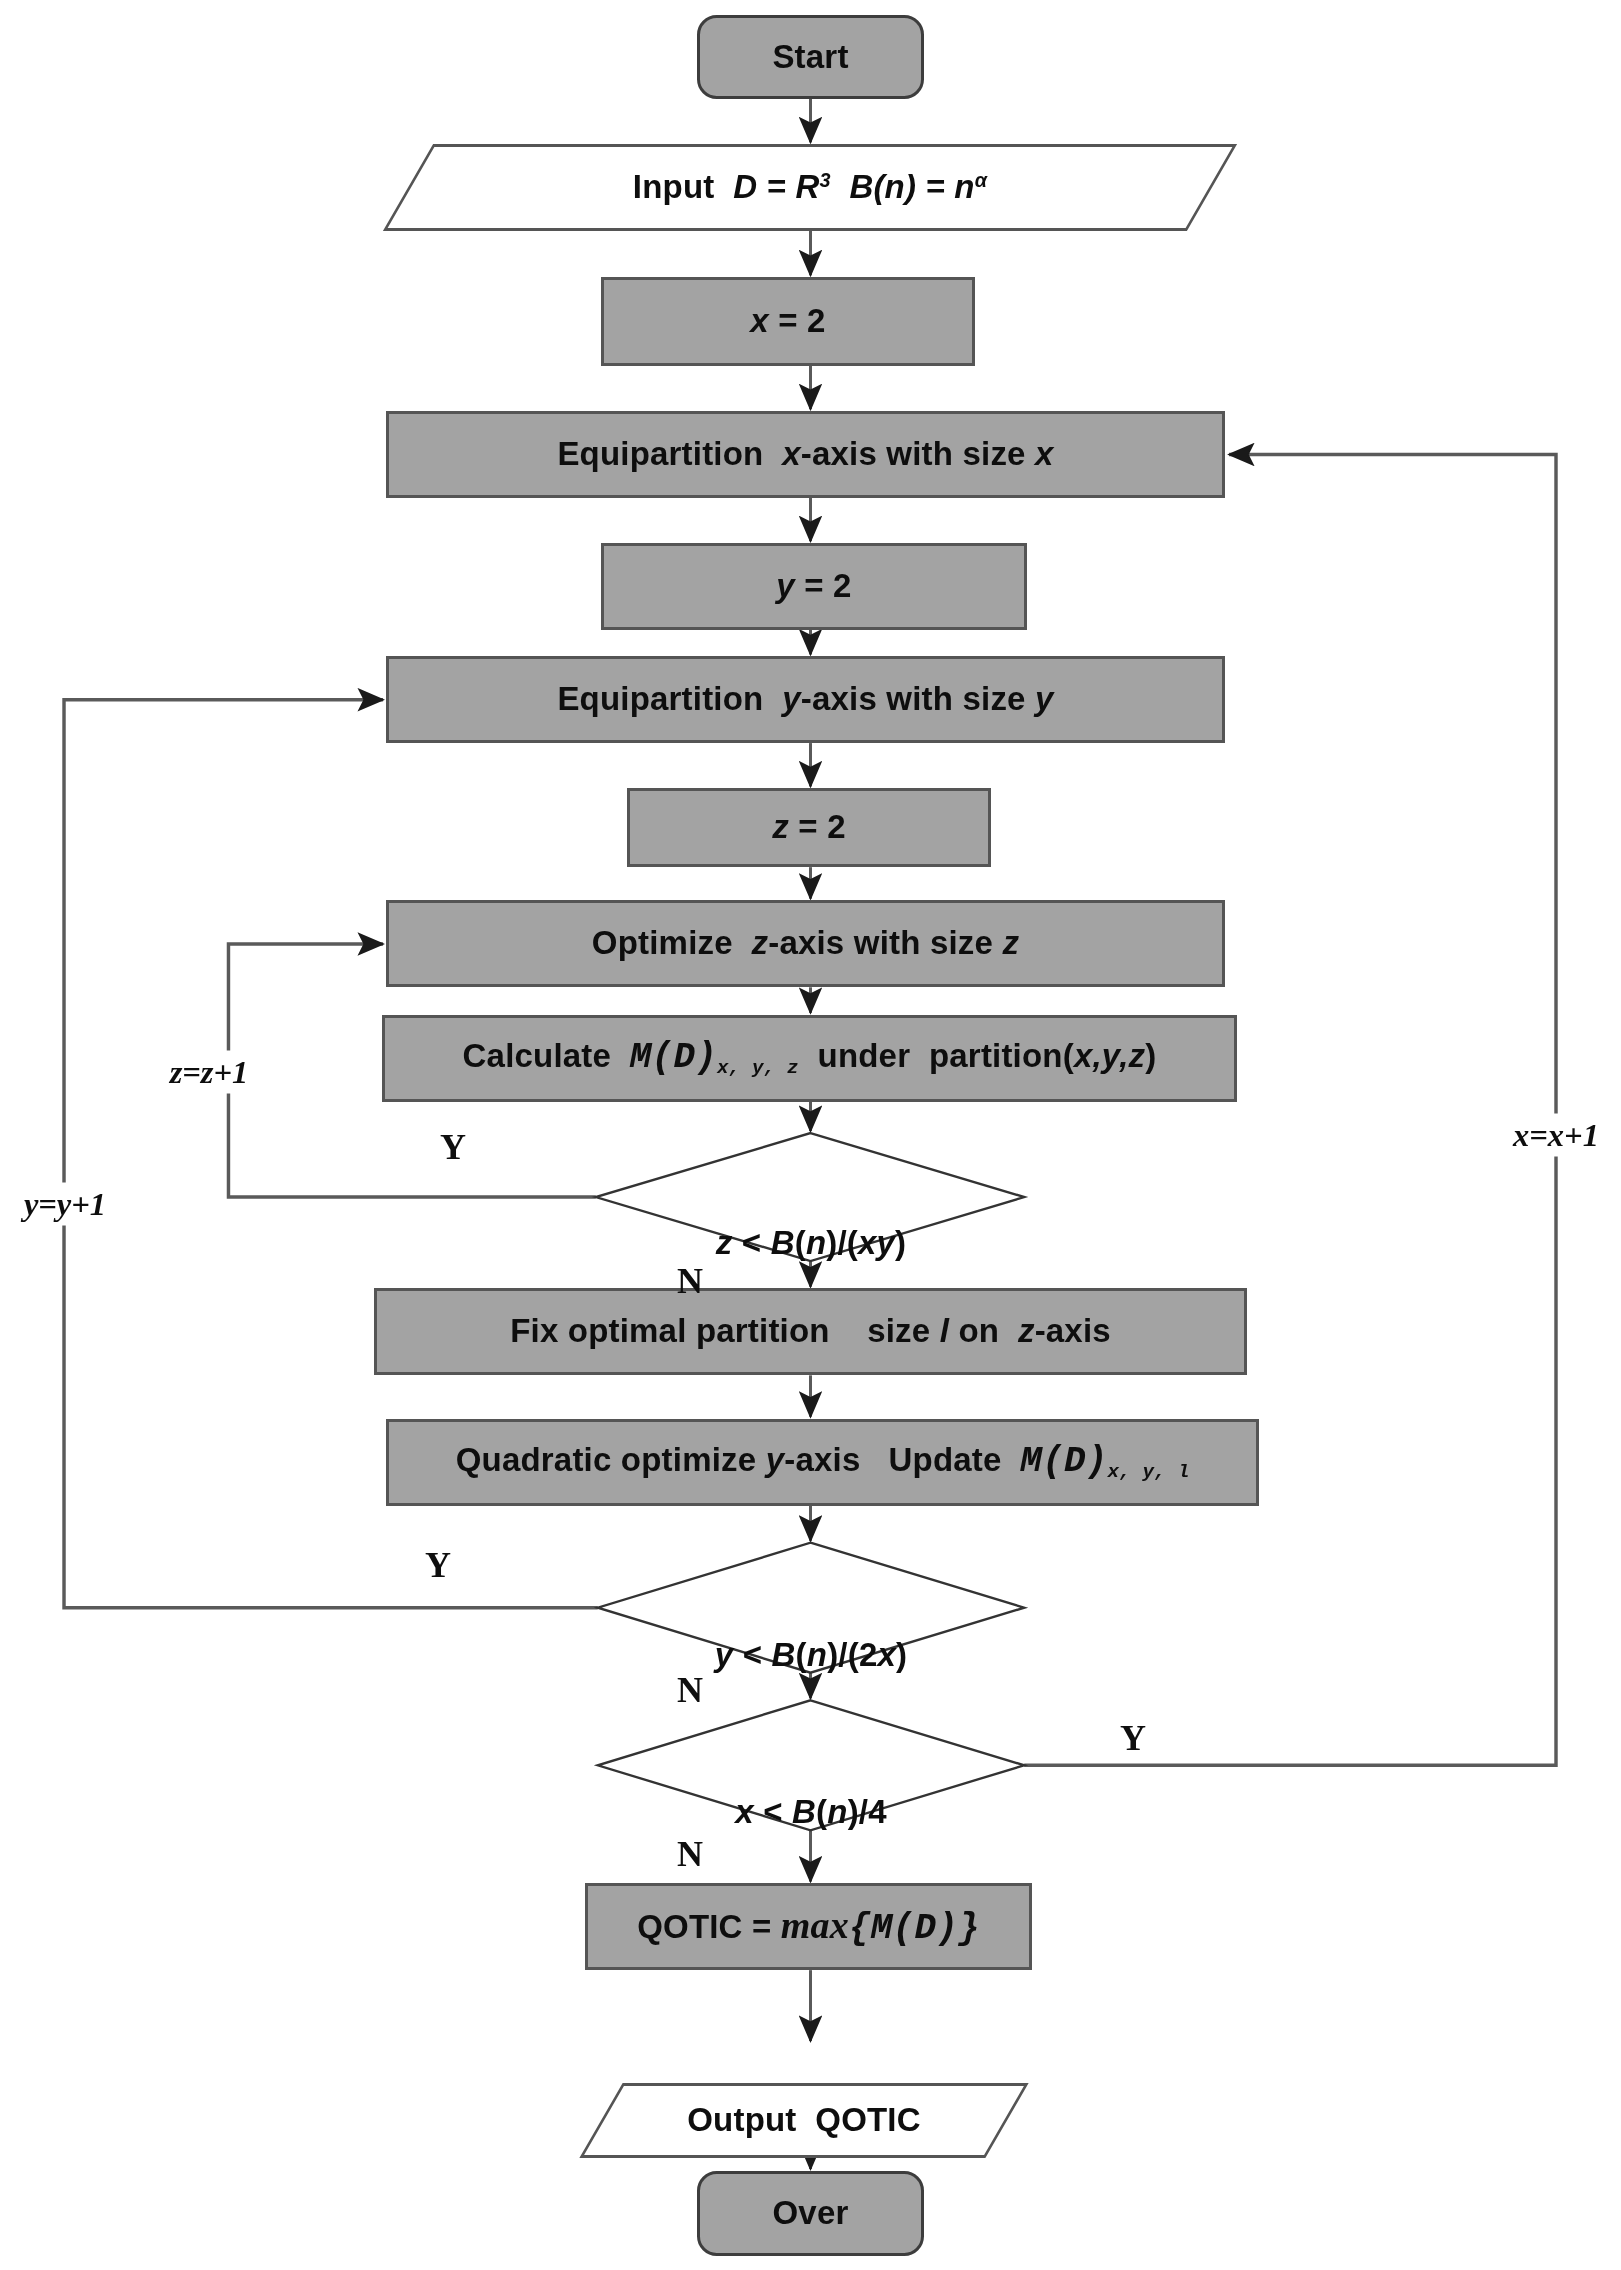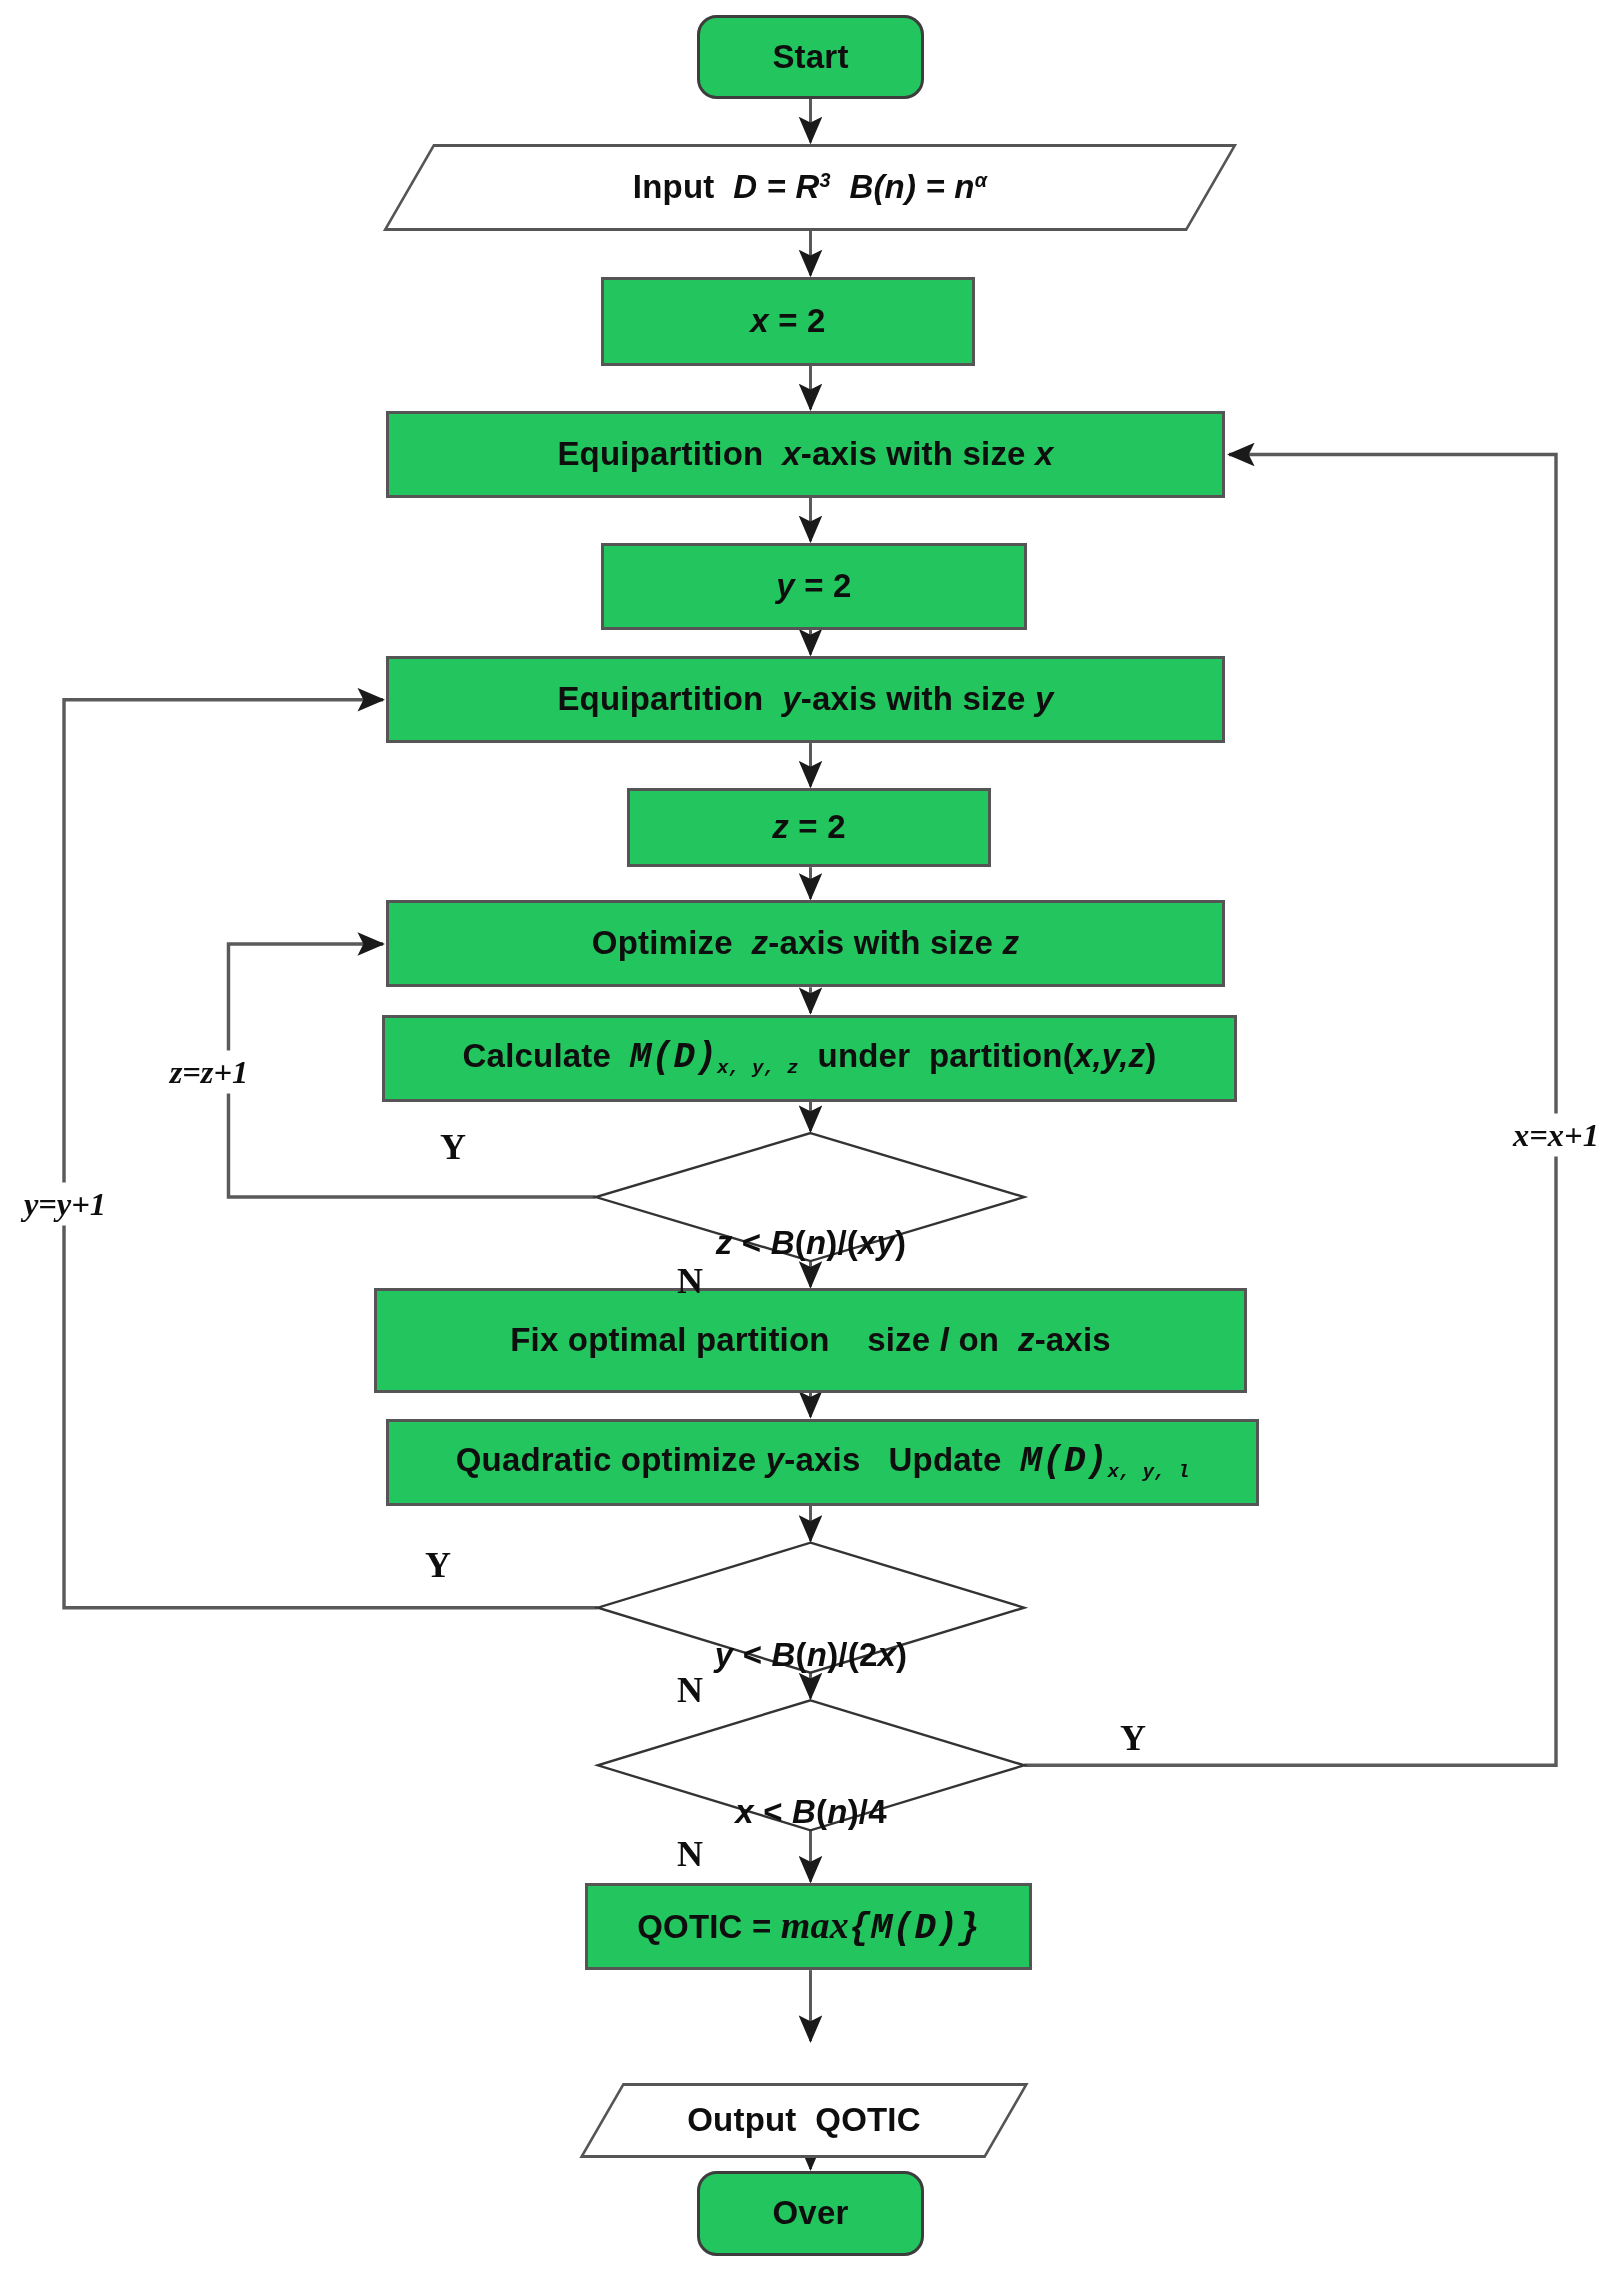--- a/index.html
+++ b/index.html
@@ -4,21 +4,21 @@
 <style>
   html,body { margin:0; padding:0; background:#ffffff; }
   #canvas {
     position:relative; width:1621px; height:2271px; background:#ffffff;
     font-family:"Liberation Sans", sans-serif; color:#0e0e0e; overflow:hidden;
   }
   #wires { position:absolute; left:0; top:0; width:1621px; height:2271px; }
 
   .node {
     position:absolute; display:flex; align-items:center; justify-content:center;
-    background:#22c55e; border:3.9px solid #555555; box-sizing:border-box; text-align:center;
+    background:#a3a3a3; border:3.9px solid #555555; box-sizing:border-box; text-align:center;
   }
   .term { border-radius:19.7px; border:3px solid #3d3d3d; }
 
   .label { white-space:pre; font-size:33px; font-weight:bold; line-height:1.1; letter-spacing:0.2px; }
   .ri  { font-style:italic; }
   .rsi { font-family:Liberation Mono, monospace; font-style:italic; font-size:36px; }
   .rsb { font-family:"Liberation Serif", serif; font-style:italic; font-size:38px; font-weight:bold; }
   .sub { font-size:.58em; vertical-align:-0.32em; }
   .sup { font-size:.6em;  vertical-align: 0.55em; }
 
@@ -124,21 +124,21 @@
   </div>
 
   <div class="node" style="left:382px;top:1015px;width:855px;height:87px;">
     <span class="label"><span>Calculate  </span><span class="rsi">M(D)</span><span class="rsi sub">x, y, z</span><span>  under  partition(</span><span class="ri">x,y,z</span><span>)</span></span>
   </div>
 
   <div class="dlabel" style="left:599px;top:1133px;width:424px;height:128px;">
     <span class="label"><span class="ri">z</span><span> &lt; </span><span class="ri">B</span><span>(</span><span class="ri">n</span><span>)/(</span><span class="ri">xy</span><span>)</span></span>
   </div>
 
-  <div class="node" style="left:374px;top:1288px;width:873px;height:105px;">
+  <div class="node" style="left:374px;top:1288px;width:873px;height:87px;">
     <span class="label"><span>Fix optimal partition    size </span><span class="ri">l</span><span> on  </span><span class="ri">z</span><span>-axis</span></span>
   </div>
 
   <div class="node" style="left:374px;top:1419px;width:873px;height:87px;margin-left:12px;">
     <span class="label"><span>Quadratic optimize </span><span class="ri">y</span><span>-axis   Update  </span><span class="rsi">M(D)</span><span class="rsi sub">x, y, l</span></span>
   </div>
 
   <div class="dlabel" style="left:599px;top:1543px;width:424px;height:130px;">
     <span class="label"><span class="ri">y</span><span> &lt; </span><span class="ri">B</span><span>(</span><span class="ri">n</span><span>)/(2</span><span class="ri">x</span><span>)</span></span>
   </div>

